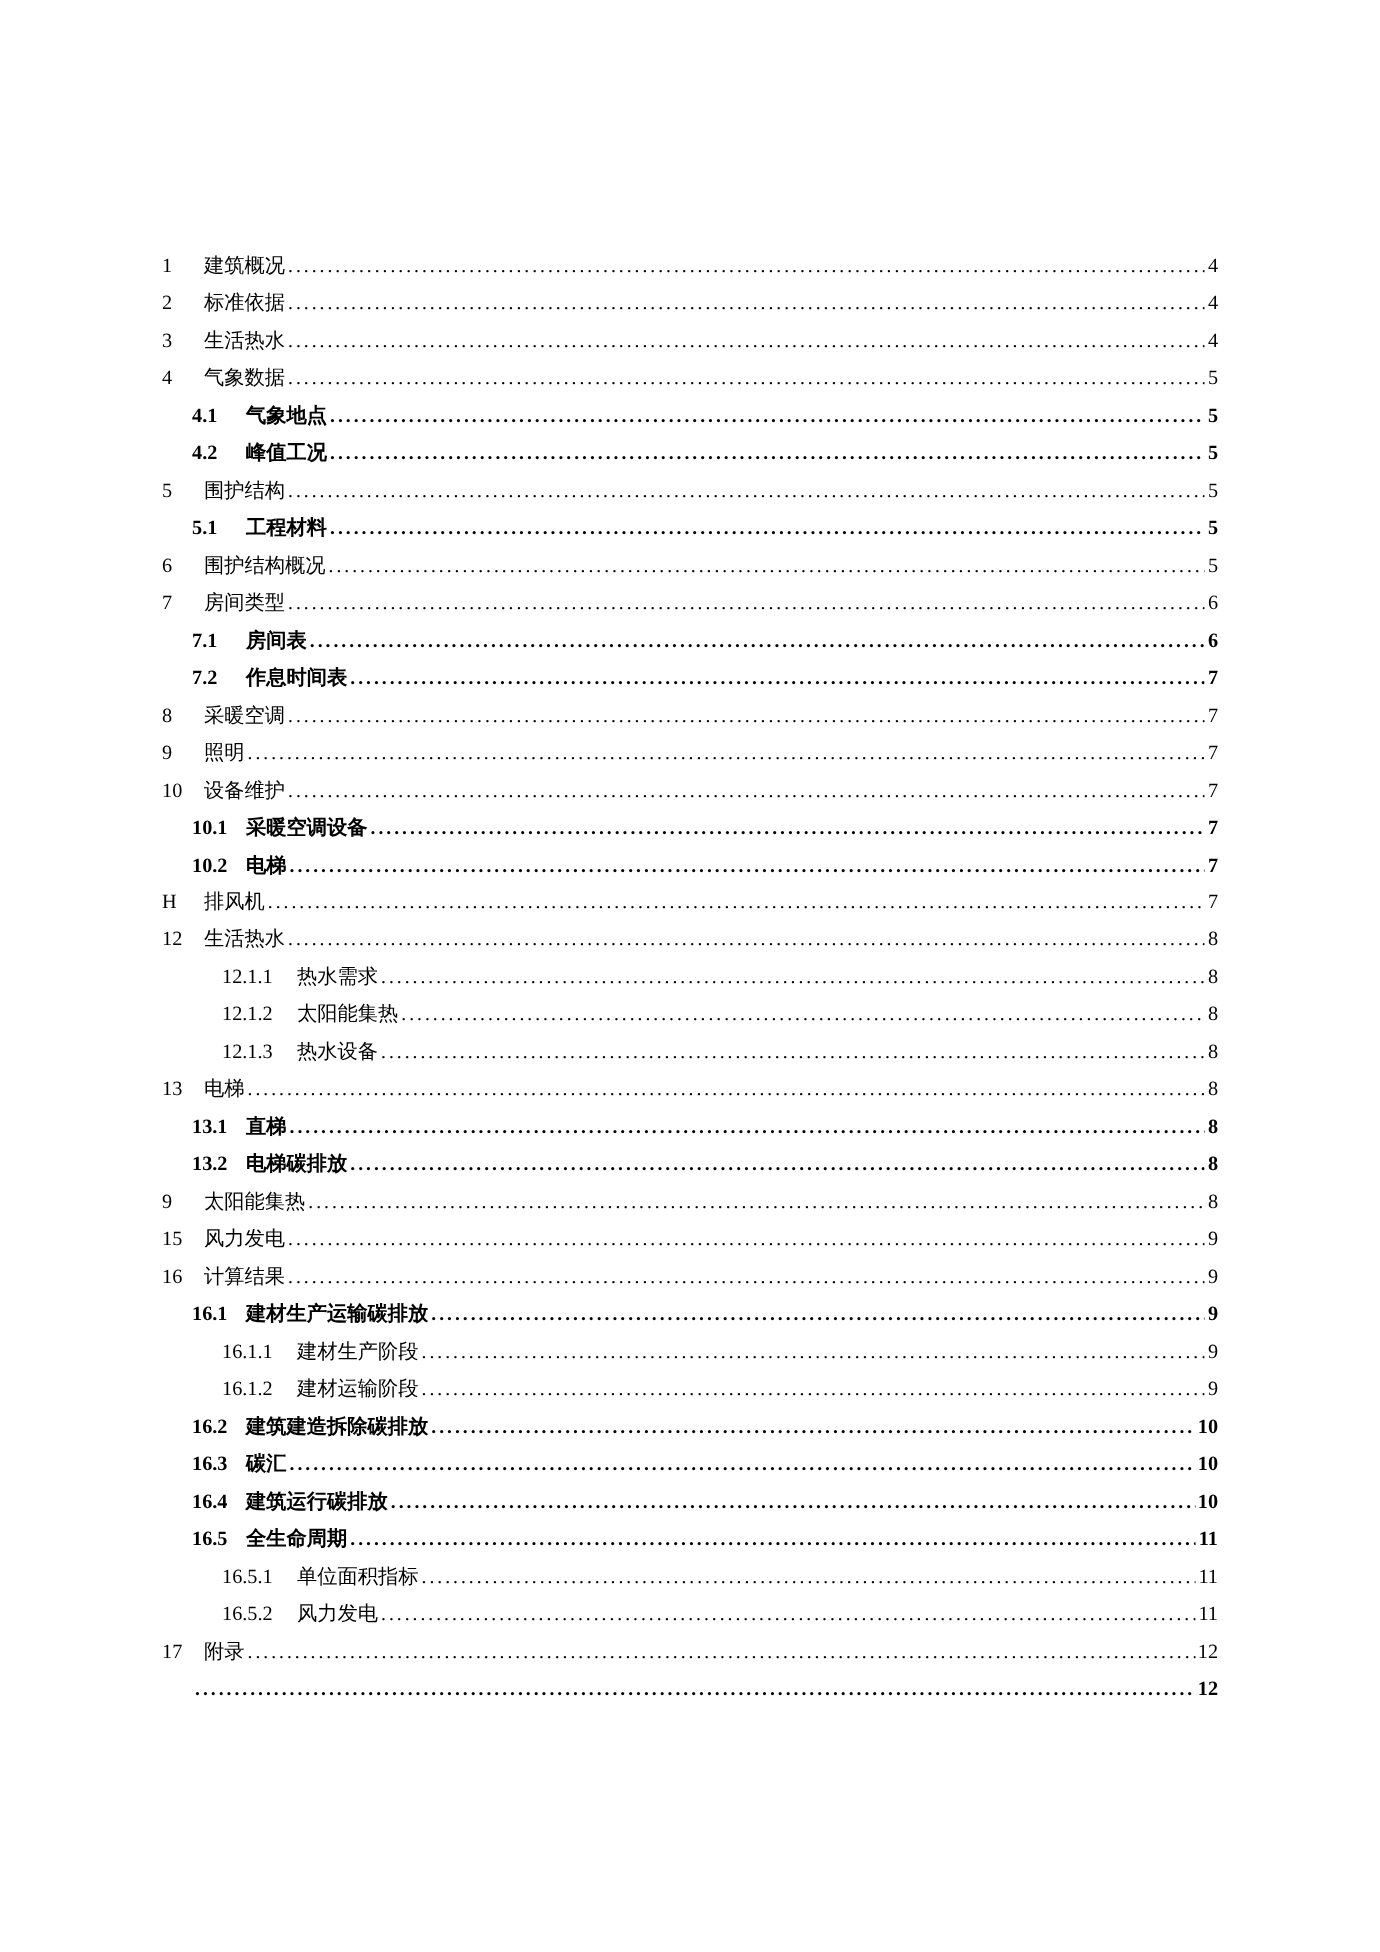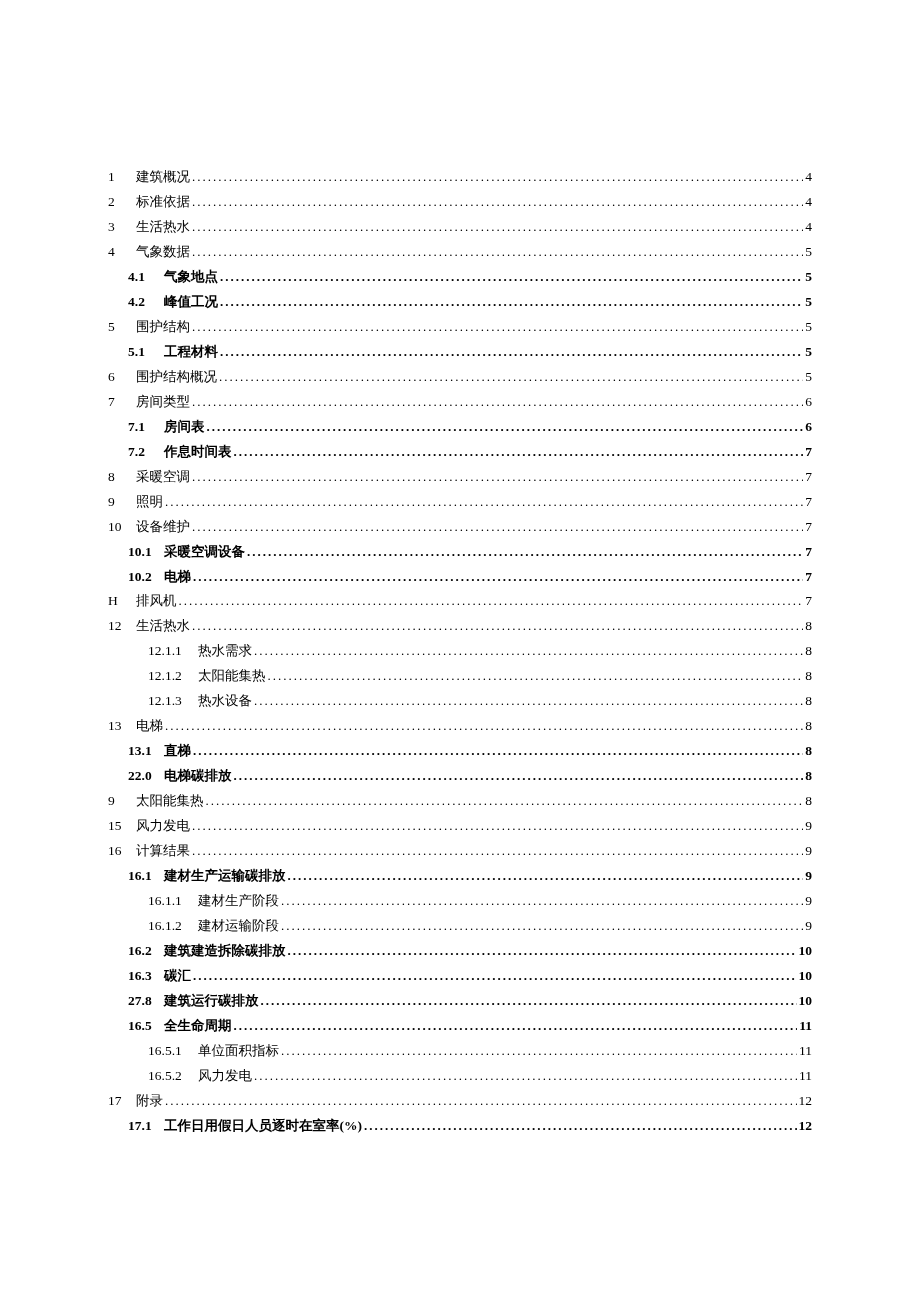--- a/index.html
+++ b/index.html
@@ -183,21 +183,21 @@
       <span class="toc-label"><span class="num w1">13</span><span>电梯</span></span>
       <span class="toc-dots"></span>
       <span class="toc-page">8</span>
     </div>
     <div class="toc-entry level-2">
       <span class="toc-label"><span class="num w2">13.1</span><span>直梯</span></span>
       <span class="toc-dots"></span>
       <span class="toc-page">8</span>
     </div>
     <div class="toc-entry level-2">
-      <span class="toc-label"><span class="num w2">22.0</span><span>电梯碳排放</span></span>
+      <span class="toc-label"><span class="num w2">13.2</span><span>电梯碳排放</span></span>
       <span class="toc-dots"></span>
       <span class="toc-page">8</span>
     </div>
     <div class="toc-entry level-1">
       <span class="toc-label"><span class="num w1">9</span><span>太阳能集热</span></span>
       <span class="toc-dots"></span>
       <span class="toc-page">8</span>
     </div>
     <div class="toc-entry level-1">
       <span class="toc-label"><span class="num w1">15</span><span>风力发电</span></span>
@@ -228,21 +228,21 @@
       <span class="toc-label"><span class="num w2">16.2</span><span>建筑建造拆除碳排放</span></span>
       <span class="toc-dots"></span>
       <span class="toc-page">10</span>
     </div>
     <div class="toc-entry level-2">
       <span class="toc-label"><span class="num w2">16.3</span><span>碳汇</span></span>
       <span class="toc-dots"></span>
       <span class="toc-page">10</span>
     </div>
     <div class="toc-entry level-2">
-      <span class="toc-label"><span class="num w2">27.8</span><span>建筑运行碳排放</span></span>
+      <span class="toc-label"><span class="num w2">16.4</span><span>建筑运行碳排放</span></span>
       <span class="toc-dots"></span>
       <span class="toc-page">10</span>
     </div>
     <div class="toc-entry level-2">
       <span class="toc-label"><span class="num w2">16.5</span><span>全生命周期</span></span>
       <span class="toc-dots"></span>
       <span class="toc-page">11</span>
     </div>
     <div class="toc-entry level-3">
       <span class="toc-label"><span class="num w3">16.5.1</span><span>单位面积指标</span></span>
@@ -253,17 +253,16 @@
       <span class="toc-label"><span class="num w3">16.5.2</span><span>风力发电</span></span>
       <span class="toc-dots"></span>
       <span class="toc-page">11</span>
     </div>
     <div class="toc-entry level-1">
       <span class="toc-label"><span class="num w1">17</span><span>附录</span></span>
       <span class="toc-dots"></span>
       <span class="toc-page">12</span>
     </div>
     <div class="toc-entry level-2">
-      <span class="toc-label"><span class="num w2">17.1</span><span>工作日用假日人员逐时在室率(%)</span></span>
       <span class="toc-dots"></span>
       <span class="toc-page">12</span>
     </div>
   </div>
 
 </body></html>

